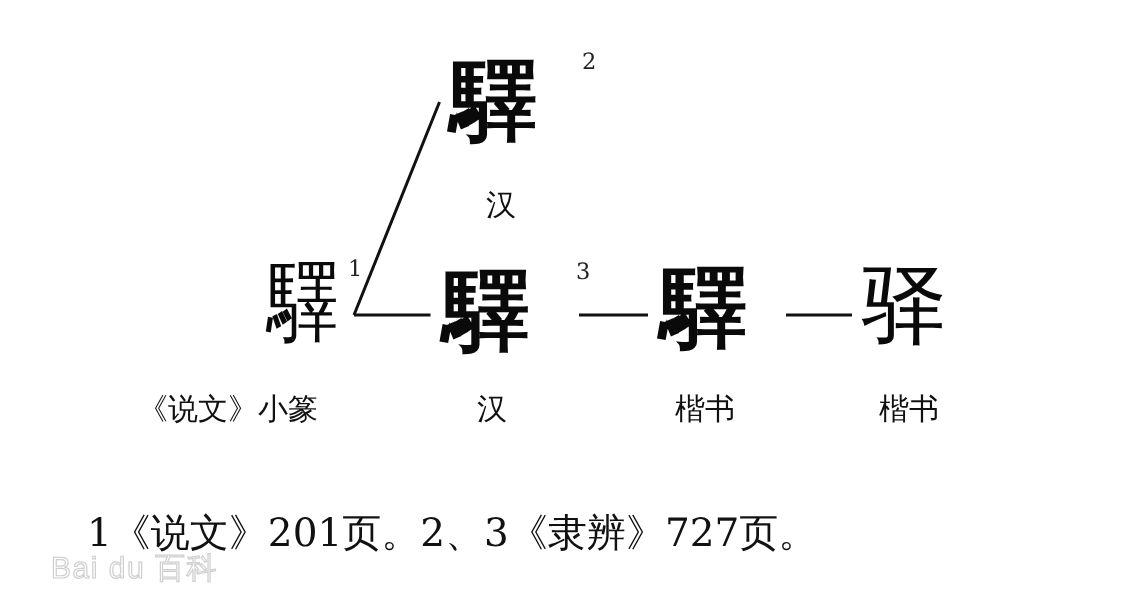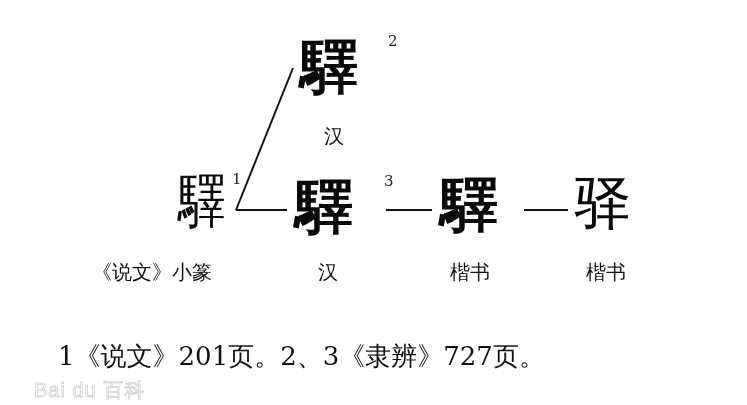--- a/index.html
+++ b/index.html
@@ -39,13 +39,13 @@
 <div class="abs label" style="left:318px; top:262px;">汉</div>
 
 <div class="abs glyph glyph-big" style="left:440px; top:176px;">驛</div>
 <div class="abs label" style="left:450px; top:262px;">楷书</div>
 
 <div class="abs glyph glyph-big" style="left:574px; top:174px; font-weight:normal;">驿</div>
 <div class="abs label" style="left:586px; top:262px;">楷书</div>
 
 <div class="abs note" style="left:58px; top:343px;">1《说文》201页。2、3《隶辨》727页。</div>
 
-<div class="abs watermark" style="left:34px; top:377px;">Bai du 百科</div>
+<div class="abs watermark" style="left:34px; top:365px;">Bai du 百科</div>
 
 </body></html>

